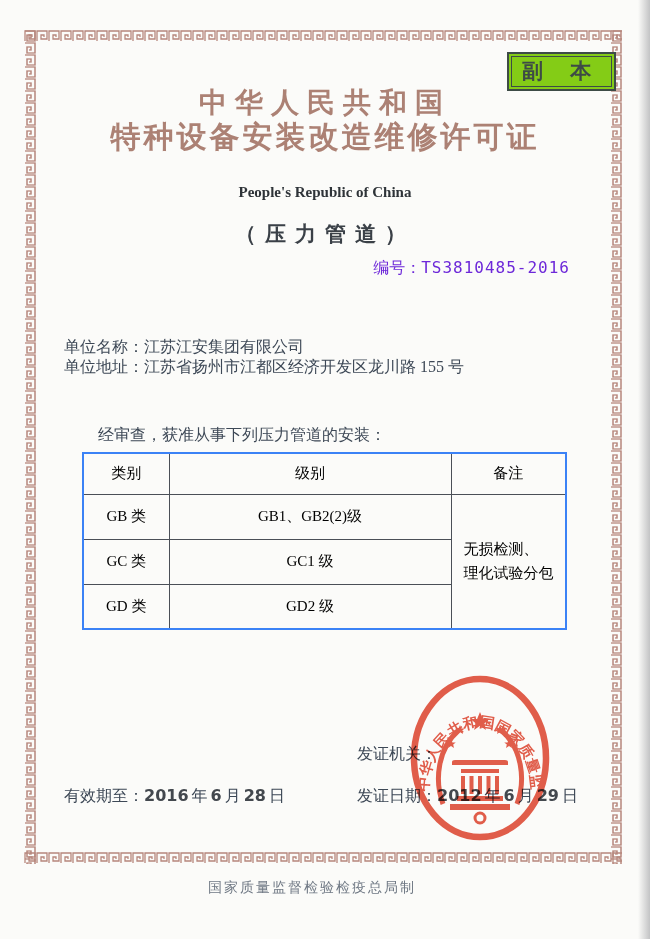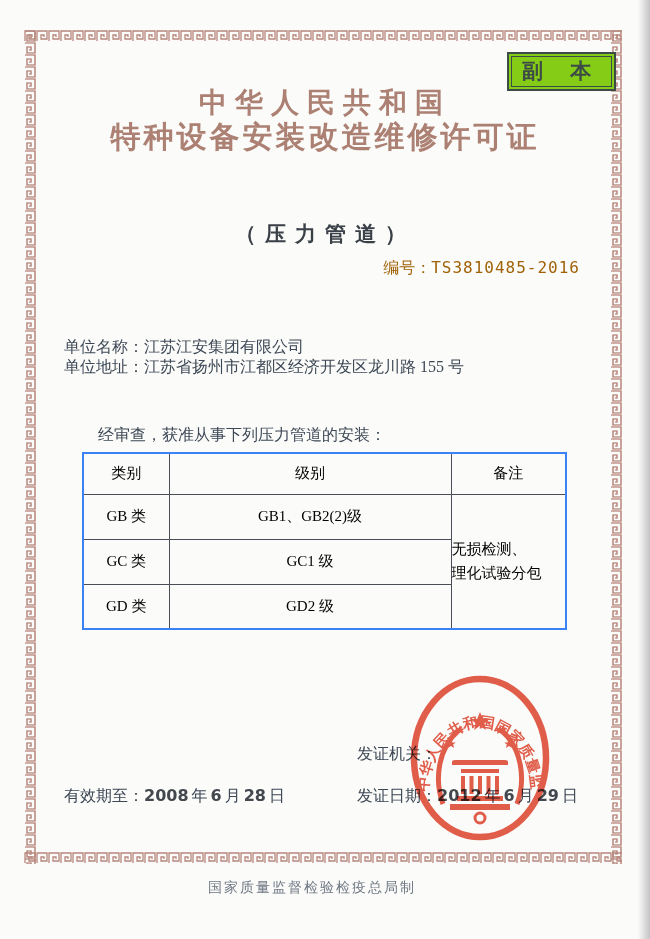--- a/index.html
+++ b/index.html
@@ -31,21 +31,21 @@
   }
   .t-center{position:absolute;left:0;width:650px;text-align:center;}
   .title-cn1{top:84px;font-family:Liberation Serif, serif;
     font-size:28px;font-weight:bold;color:#ac8174;letter-spacing:8px;}
   .title-cn2{top:117px;font-family:"DejaVu Sans","Liberation Sans",sans-serif;
     font-size:30px;font-weight:bold;color:#ac8174;letter-spacing:3px;}
   .title-en1{top:159px;font-size:15px;font-weight:bold;color:#2e3338;}
   .title-en2{top:184px;font-size:15px;font-weight:bold;color:#2e3338;}
   .subtitle{top:220px;font-family:"DejaVu Sans","Liberation Sans",sans-serif;
     font-size:21px;font-weight:bold;color:#3a4047;letter-spacing:9px;}
-  .license-no{position:absolute;top:258px;right:70px;font-size:16px;color:#a16207;}
+  .license-no{position:absolute;top:258px;right:80px;font-size:16px;color:#6d28d9;}
   .license-no .no{font-family:"DejaVu Sans Mono","Liberation Mono",monospace;letter-spacing:1px;}
 
   .field-line{position:absolute;font-size:16px;color:#3d4856;white-space:nowrap;}
   .f-name{left:64px;top:337px;}
   .f-addr{left:64px;top:357px;}
   .f-note{left:98px;top:425px;}
   .f-approve{left:64px;top:744px;}
   .f-issueorg{left:357px;top:744px;}
   .f-valid{left:64px;top:786px;}
   .f-issuedate{left:357px;top:786px;}
@@ -61,21 +61,21 @@
   }
   table.license th,table.license td{
     border:1px solid #4a4f57;text-align:center;font-weight:normal;
     padding:0 4px;
   }
   table.license .col-cat{width:86px;}
   table.license .col-lvl{width:282px;}
   table.license .col-rmk{width:115px;}
   table.license tr.hdr{height:41px;}
   table.license tr.row{height:45px;}
-  table.license td.remark{text-align:left;padding-left:0;line-height:1.65;margin-top:24px;}
+  table.license td.remark{text-align:left;padding-left:12px;line-height:1.65;margin-top:24px;}
 
   .seal{
     position:absolute;left:404px;top:669px;width:152px;height:178px;
     mix-blend-mode:multiply;opacity:0.92;
   }
   .footer-caption{
     position:absolute;left:0;top:879px;width:624px;text-align:center;
     font-size:14px;color:#6f7884;letter-spacing:2px;
   }
 </style>
@@ -116,20 +116,21 @@
       </defs>
     <rect x="0" y="0" width="12" height="834" fill="url(#mv2)"></rect>
   </svg>
 
   <div class="copy-badge">
     <div class="inner">副 本</div>
   </div>
 
   <div class="t-center title-cn1">中华人民共和国</div>
   <div class="t-center title-cn2">特种设备安装改造维修许可证</div>
+  <div class="t-center title-en2">People's Republic of China</div>
   <div class="t-center subtitle">（压力管道）</div>
 
   <div class="license-no">
     <span>编号：</span><span class="no">TS3810485-2016</span>
   </div>
 
   <div class="field-line f-name">
     <span>单位名称：</span><span>江苏江安集团有限公司</span>
   </div>
   <div class="field-line f-addr">
@@ -165,21 +166,21 @@
       <td>GD 类</td>
       <td>GD2 级</td>
     </tr>
   </tbody>
     </table>
 
   <div class="field-line f-issueorg">
     <span>发证机关：</span>
   </div>
   <div class="field-line f-valid date">
-    <span>有效期至：</span><span class="num">2008</span><span class="unit">年</span><span class="num">6</span><span class="unit">月</span><span class="num">28</span><span class="unit">日</span>
+    <span>有效期至：</span><span class="num">2016</span><span class="unit">年</span><span class="num">6</span><span class="unit">月</span><span class="num">28</span><span class="unit">日</span>
   </div>
   <div class="field-line f-issuedate date">
     <span>发证日期：</span><span class="num">2012</span><span class="unit">年</span><span class="num">6</span><span class="unit">月</span><span class="num">29</span><span class="unit">日</span>
   </div>
 
   <svg class="seal" viewBox="0 0 152 178">
     <ellipse cx="76" cy="89" rx="66" ry="79" fill="none" stroke="#e2503c" stroke-width="6.5"></ellipse>
     <path id="sealArc" d="M 24 123 A 52 65 0 1 1 128 123" fill="none"></path>
     <text font-size="14.5" font-weight="bold" fill="#e2503c" font-family="DejaVu Sans, Liberation Sans, sans-serif">
       <textPath href="#sealArc" startOffset="0" textLength="288" lengthAdjust="spacingAndGlyphs">中华人民共和国国家质量监督检验检疫总局</textPath>

